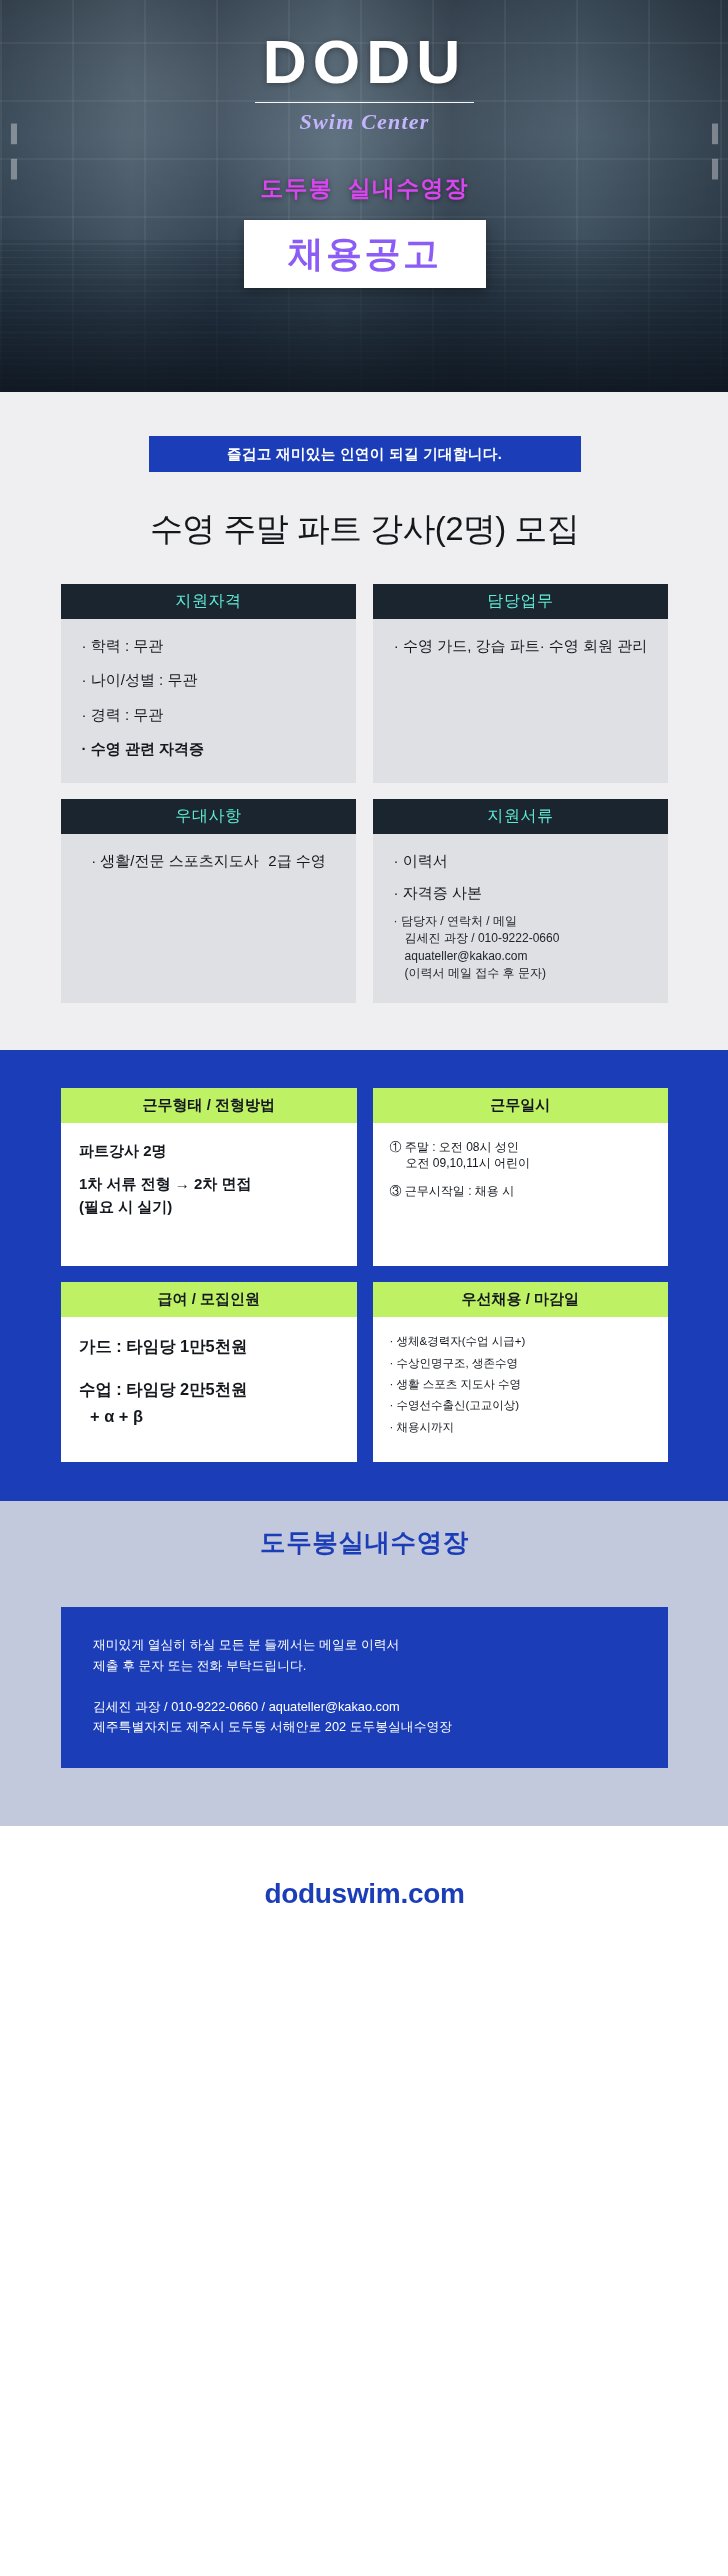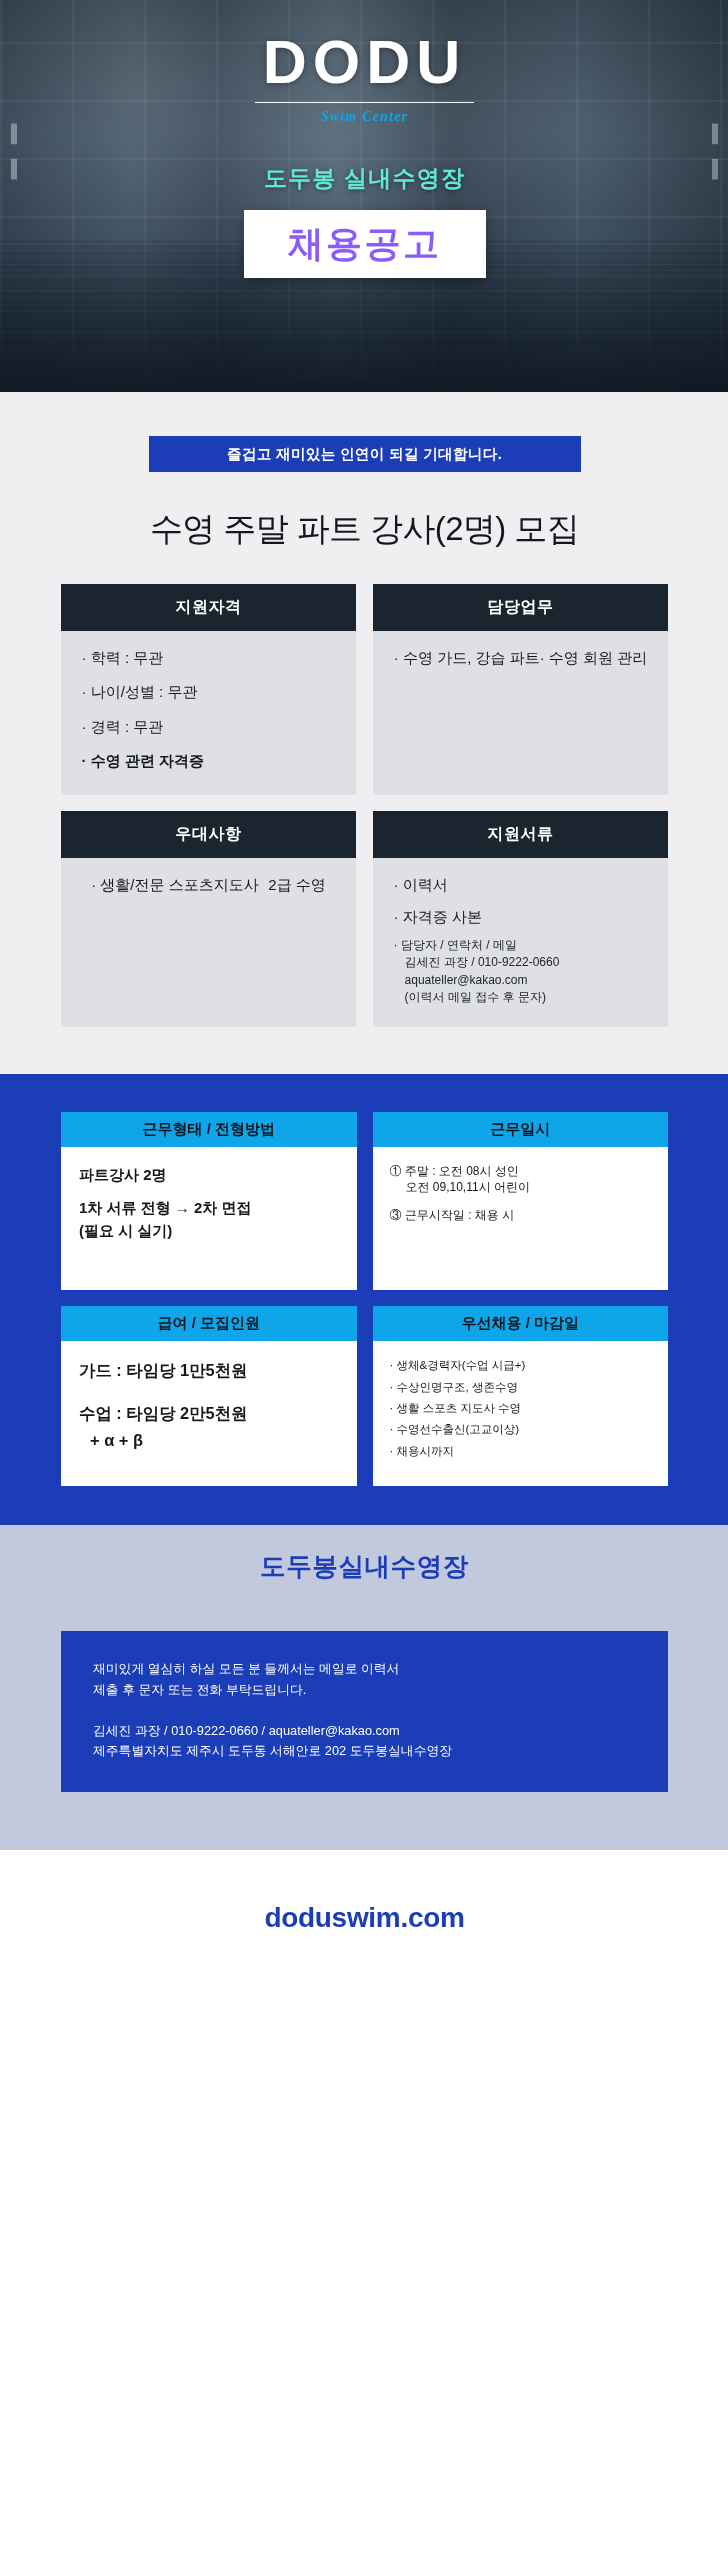--- a/index.html
+++ b/index.html
@@ -76,31 +76,32 @@
     width: 219px;
     height: 1.8px;
     background: #ffffff;
     margin: 8.5px auto 6px;
     opacity: 0.95;
   }
   .logo-sub {
     font-family: "Liberation Serif", serif;
     font-style: italic;
     font-weight: 700;
-    font-size: 14px;
+    font-size: 22px;
     letter-spacing: 1.2px;
-    color: #0ea5e9;
+    color: #c4b5fd;
   }
   .hero-place {
     margin-top: 38px;
     font-size: 23px;
     font-weight: 700;
     letter-spacing: 1.2px;
-    color: #5eead4;
+    color: #d946ef;
     text-shadow: 0 1.2px 4.9px rgba(0,0,0,0.45);
+    font-family: Liberation Mono, monospace;
   }
   .hero-badge {
     margin: 16px auto 0;
     width: 242px;
     height: 68px;
     background: #ffffff;
     display: flex;
     align-items: center;
     justify-content: center;
     box-shadow: 0 3.6px 11px rgba(0,0,0,0.35);
@@ -141,25 +142,25 @@
     width: 607px;
     margin: 32px auto 0;
     display: grid;
     grid-template-columns: 1fr 1fr;
     column-gap: 17px;
     row-gap: 16px;
   }
   .card { background: #dfe0e3; }
   .card-head {
     background: #1b2530;
-    color: #ffffff;
+    color: #5eead4;
     text-align: center;
     font-size: 16px;
-    font-weight: 700;
-    padding: 13px 0;
+    font-weight: 400;
+    padding: 7px 0;
     letter-spacing: 0.6px;
   }
   .card-body {
     padding: 18px 20.6px 20.6px;
     min-height: 164px;
   }
   .card-body.mid { display: flex; flex-direction: row; justify-content: center; }
   .li {
     font-size: 15px;
     color: #14181d;
@@ -184,21 +185,21 @@
   .grid2b {
     width: 607px;
     margin: 0 auto;
     display: grid;
     grid-template-columns: 1fr 1fr;
     column-gap: 16px;
     row-gap: 16px;
   }
   .wcard { background: #ffffff; }
   .wcard-head {
-    background: #0ea5e9;
+    background: #bef264;
     color: #14181d;
     text-align: center;
     font-size: 15px;
     font-weight: 700;
     padding: 8px 16px;
   }
   .wcard-body { padding: 18px 18px 19.4px; min-height: 143px; }
   .wcard-body.pad-s { padding: 16px 17px; }
   .wl {
     font-size: 15px;

